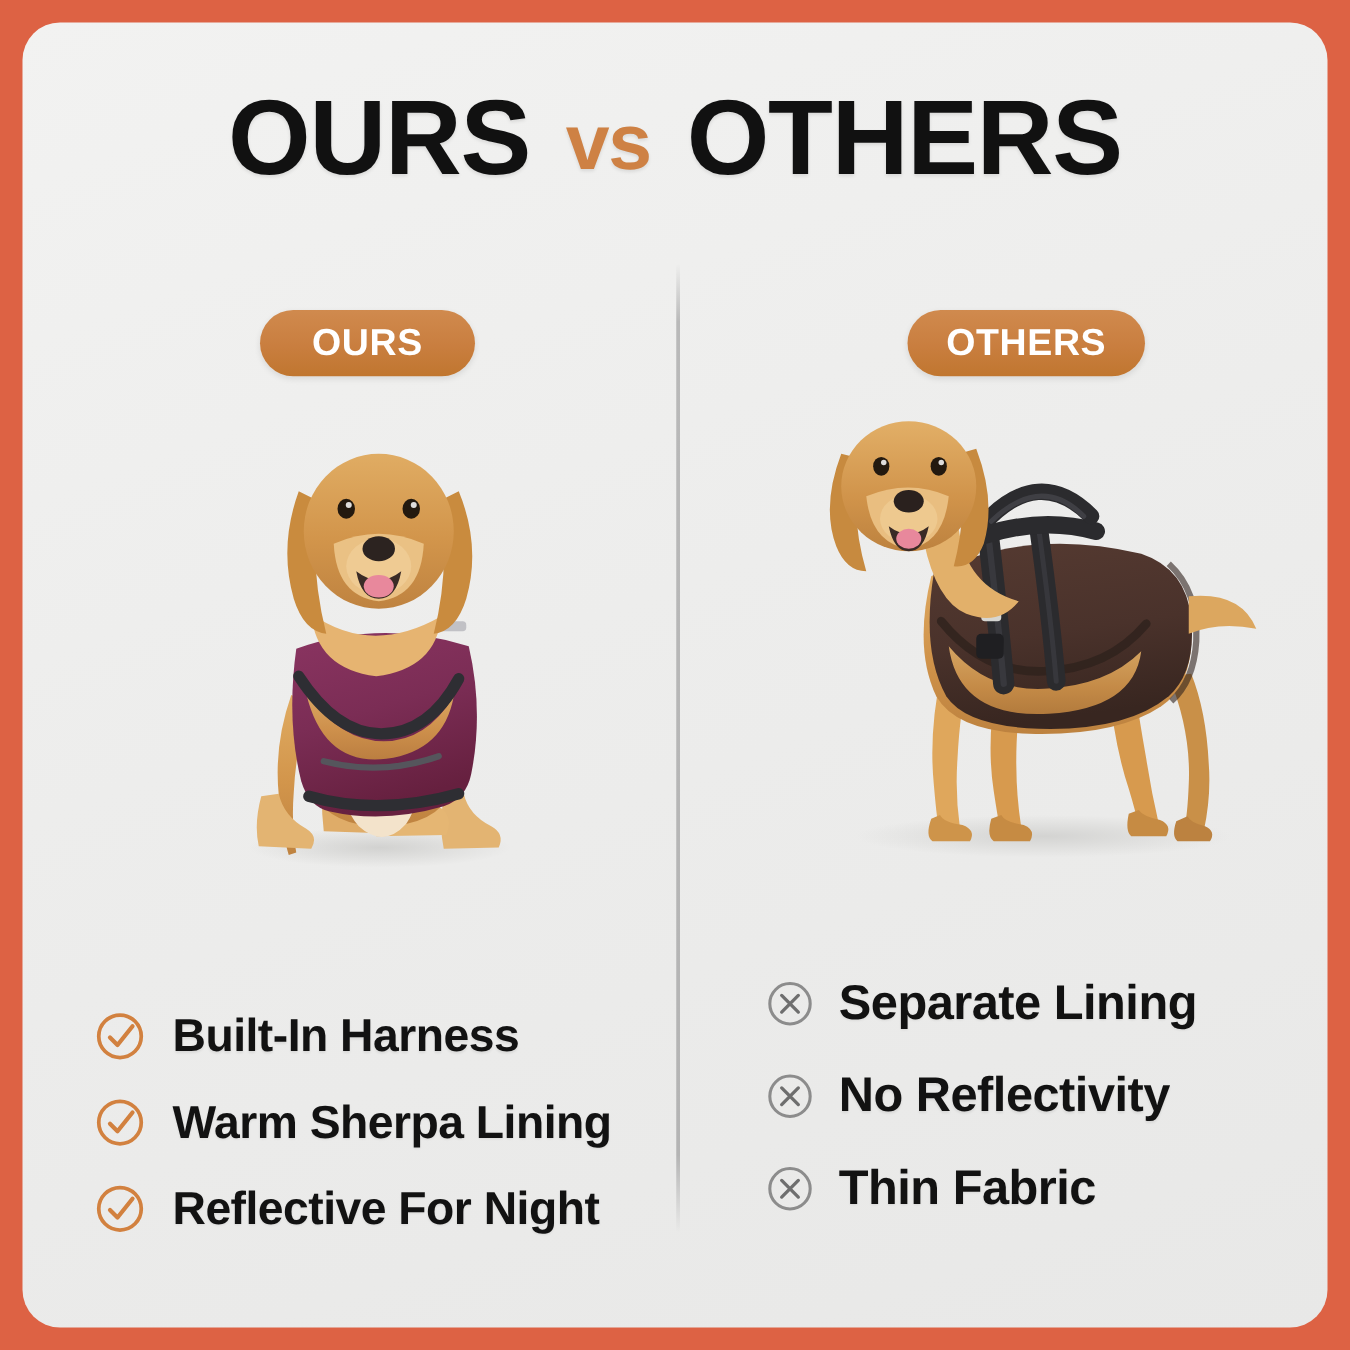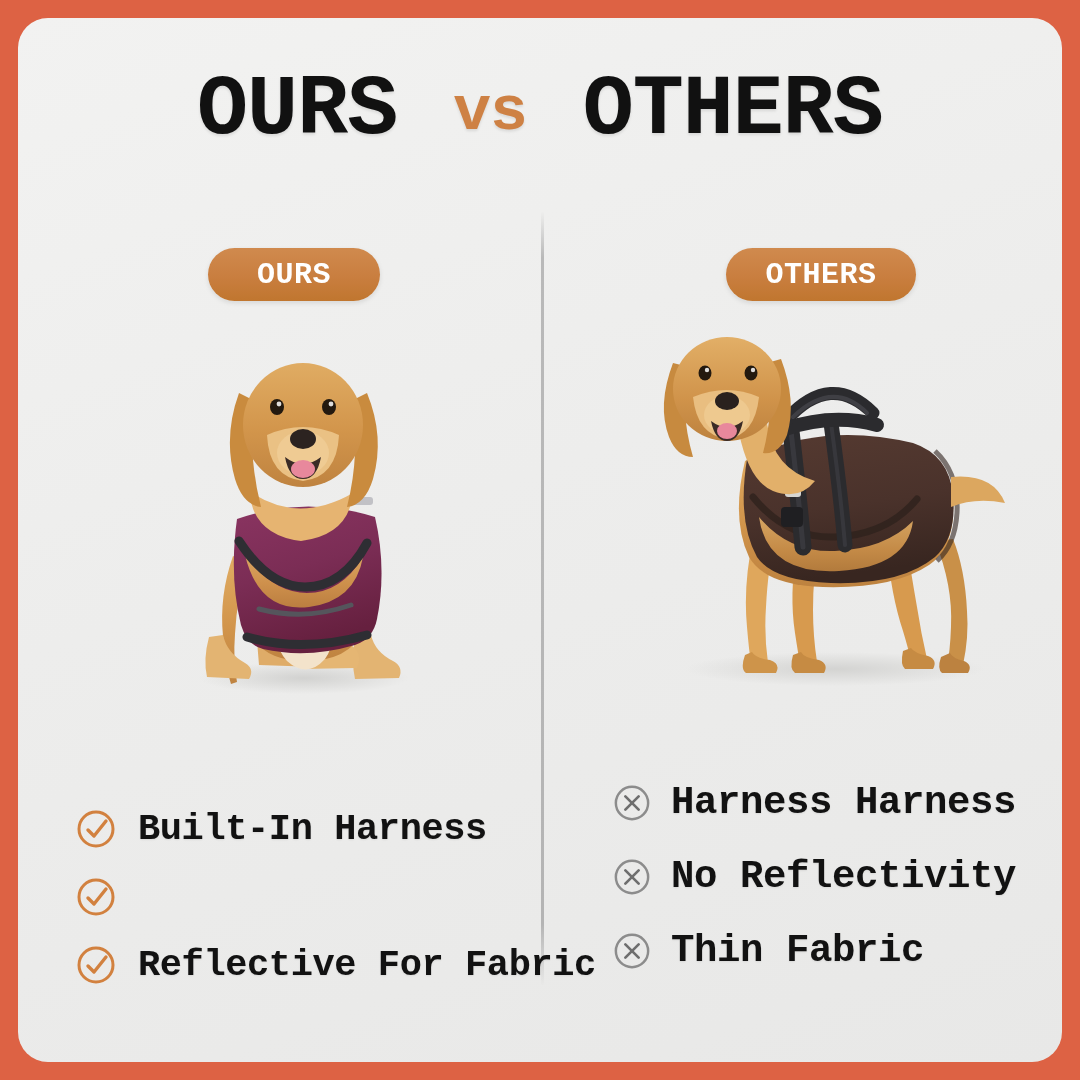--- a/index.html
+++ b/index.html
@@ -23,21 +23,20 @@
     padding: 18px;
   }
 
   .panel {
     position: relative;
     width: 100%;
     height: 100%;
     border-radius: 30px;
     background: linear-gradient(160deg, #F2F2F1 0%, #EDEDEC 45%, #E8E8E7 100%);
     overflow: hidden;
-    font-family: Liberation Mono, monospace;
   }
 
   
   .title {
     position: absolute;
     top: 48px;
     left: 0;
     width: 100%;
     text-align: center;
     font-size: 85px;
@@ -227,28 +226,29 @@
             <path d="M12 21 l6 6 l12 -15" fill="none" stroke="#D2813F" stroke-width="3.4" stroke-linecap="round" stroke-linejoin="round"></path>
           </svg>
           <span class="feature-label">Built-In Harness</span>
         </div>
 
         <div class="feature-row">
           <svg class="feature-icon" viewBox="0 0 40 40" xmlns="http://www.w3.org/2000/svg">
             <circle cx="20" cy="20" r="17" fill="none" stroke="#D2813F" stroke-width="3"></circle>
             <path d="M12 21 l6 6 l12 -15" fill="none" stroke="#D2813F" stroke-width="3.4" stroke-linecap="round" stroke-linejoin="round"></path>
           </svg>
+          <span class="feature-label">Warm Sherpa Lining</span>
         </div>
 
         <div class="feature-row">
           <svg class="feature-icon" viewBox="0 0 40 40" xmlns="http://www.w3.org/2000/svg">
             <circle cx="20" cy="20" r="17" fill="none" stroke="#D2813F" stroke-width="3"></circle>
             <path d="M12 21 l6 6 l12 -15" fill="none" stroke="#D2813F" stroke-width="3.4" stroke-linecap="round" stroke-linejoin="round"></path>
           </svg>
-          <span class="feature-label">Reflective For Fabric</span>
+          <span class="feature-label">Reflective For Night</span>
         </div>
 
       </div>
     </div>
 
     <div class="column right">
 
       <div class="pill pill-others">
         <span>OTHERS</span>
       </div>
@@ -321,21 +321,21 @@
         </svg>
       </div>
 
       <div class="features features-right">
 
         <div class="feature-row">
           <svg class="feature-icon" viewBox="0 0 40 40" xmlns="http://www.w3.org/2000/svg">
             <circle cx="20" cy="20" r="17" fill="none" stroke="#8C8C8C" stroke-width="2.6"></circle>
             <path d="M13 13 l14 14 M27 13 l-14 14" fill="none" stroke="#6E6E6E" stroke-width="2.8" stroke-linecap="round"></path>
           </svg>
-          <span class="feature-label">Harness Harness</span>
+          <span class="feature-label">Separate Lining</span>
         </div>
 
         <div class="feature-row">
           <svg class="feature-icon" viewBox="0 0 40 40" xmlns="http://www.w3.org/2000/svg">
             <circle cx="20" cy="20" r="17" fill="none" stroke="#8C8C8C" stroke-width="2.6"></circle>
             <path d="M13 13 l14 14 M27 13 l-14 14" fill="none" stroke="#6E6E6E" stroke-width="2.8" stroke-linecap="round"></path>
           </svg>
           <span class="feature-label">No Reflectivity</span>
         </div>
 

